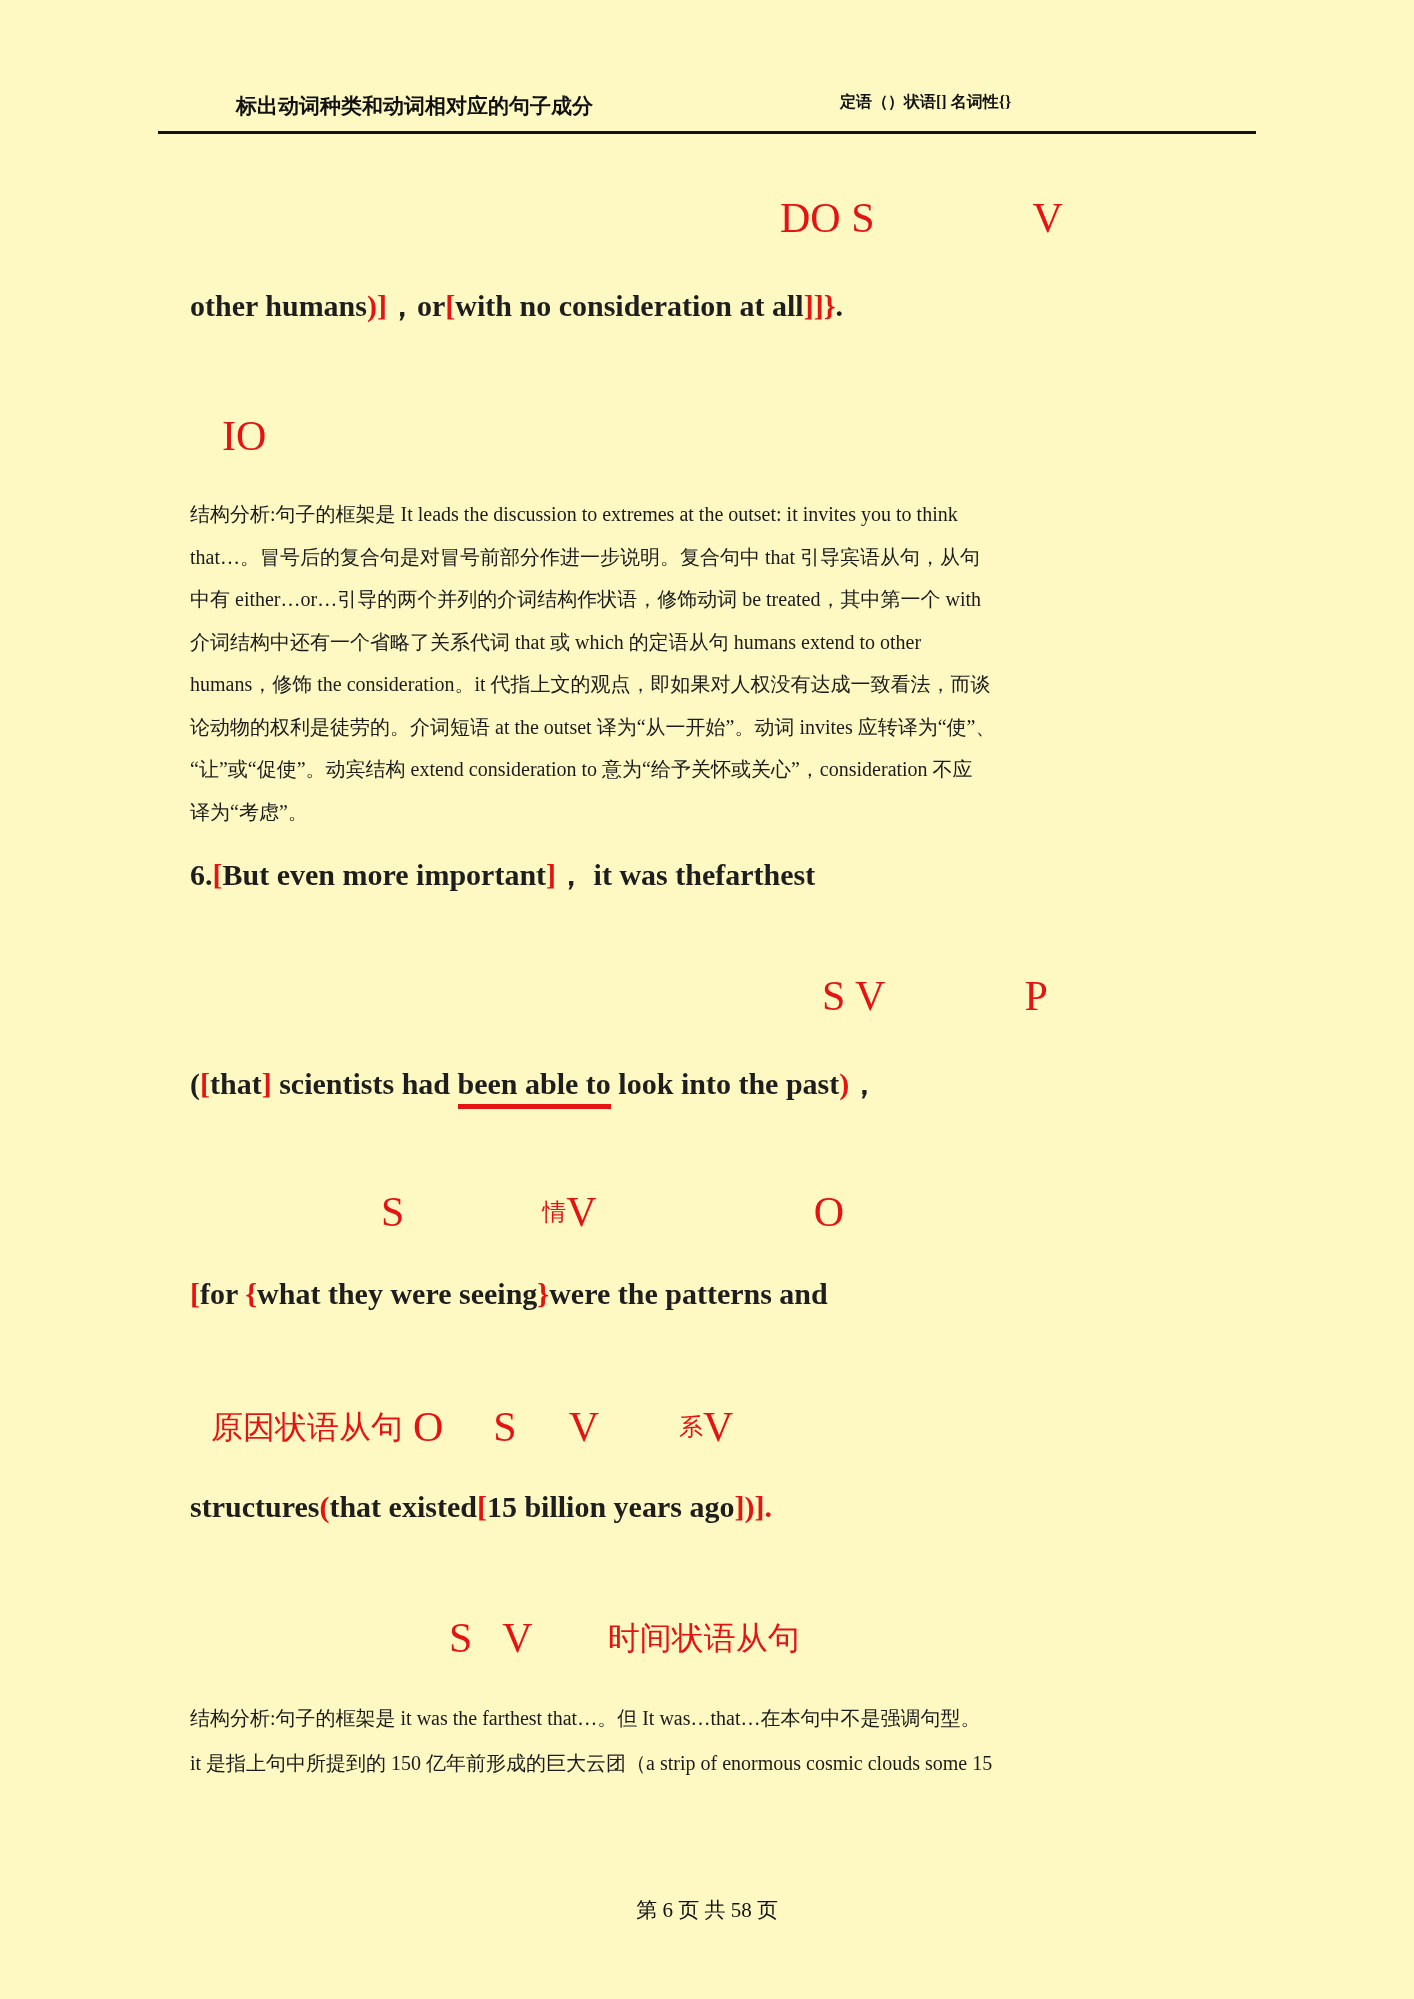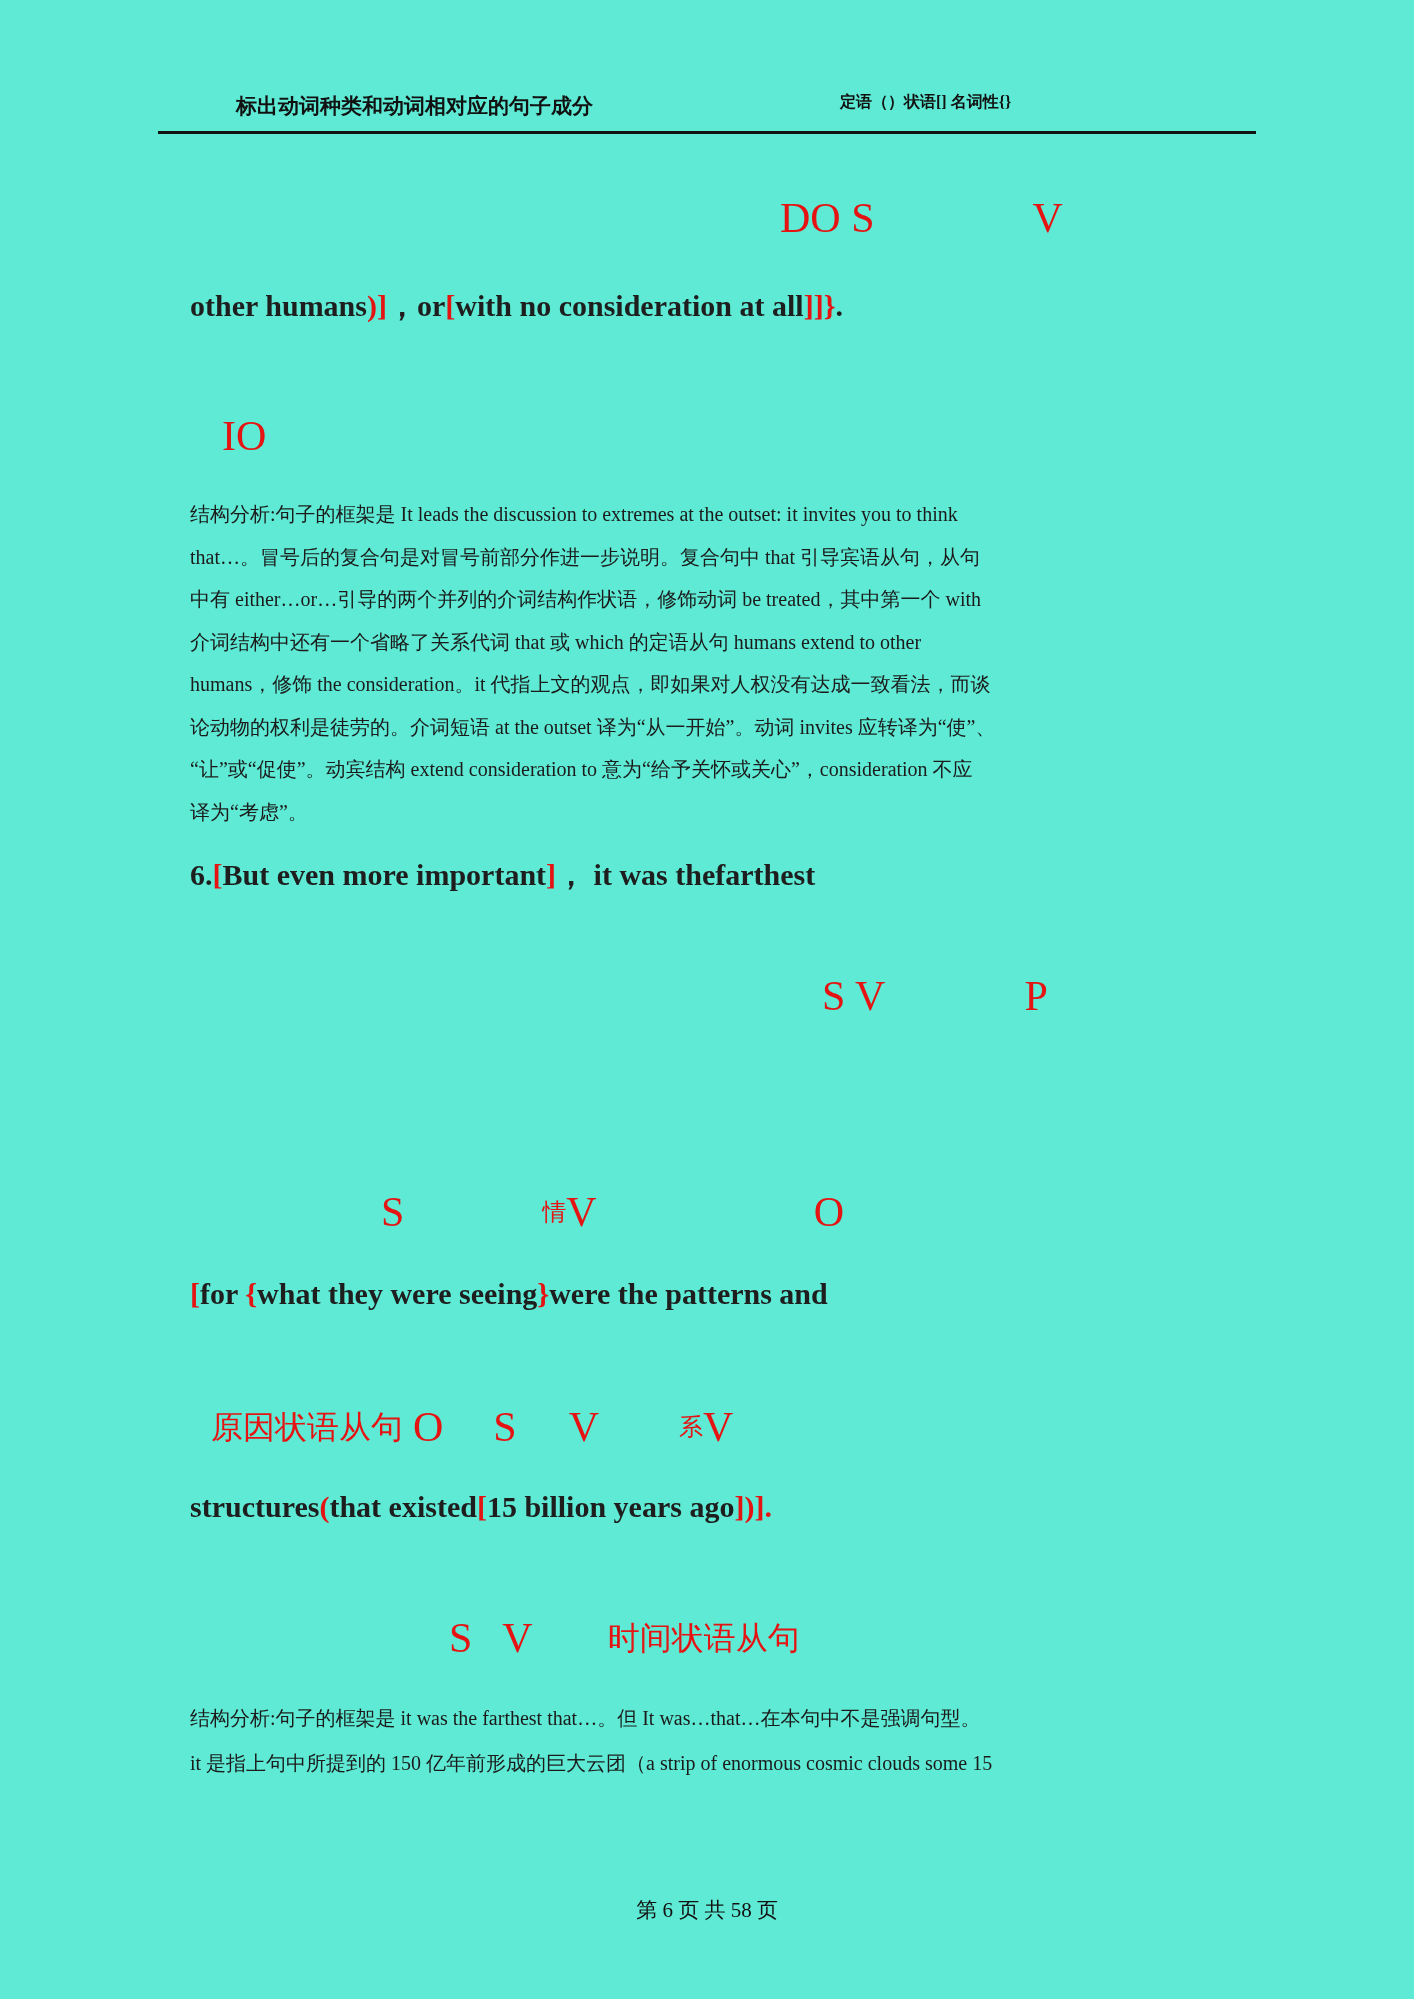--- a/index.html
+++ b/index.html
@@ -5,21 +5,21 @@
 <style>
   :root{
     --annotation-red:#e51413;
     --text-black:#1e1e1e;
   }
   html,body{margin:0;padding:0;background:#ffffff;}
   .page{
     position:relative;
     width:1414px;
     height:1999px;
-    background:#5eead4;
+    background:#fef9c3;
     overflow:hidden;
     font-family:"Liberation Serif","DejaVu Serif",serif;
     color:var(--text-black);
   }
   
   .h-left{
     position:absolute;left:236px;top:92px;
     font-size:21px;font-weight:700;color:#111;white-space:pre;
   }
   .h-right{
@@ -92,20 +92,21 @@
       <div class="ana-line">译为“考虑”。</div>
     </div>
 
   <div class="bold-line" style="top:857px;"><span>6.</span><span class="red">[</span><span>But even more important</span><span class="red">]</span><span>， </span><span>it was thefarthest</span></div>
 
   <div class="anno-row" style="top:954px;">
     <span class="letter" style="margin-left:618px;">S V</span>
     <span class="letter" style="margin-left:139px;">P</span>
   </div>
 
+  <div class="bold-line" style="top:1066px;"><span>(</span><span class="red">[</span><span>that</span><span class="red">]</span><span> scientists had </span><span class="u-red">been able to</span><span> look into the past</span><span class="red">)</span><span>，</span></div>
 
   <div class="anno-row" style="top:1170px;">
     <span class="letter" style="margin-left:177px;">S</span>
     <span class="small-cjk" style="margin-left:138px;">情</span>
     <span class="letter">V</span>
     <span class="letter" style="margin-left:217px;">O</span>
   </div>
 
   <div class="bold-line" style="top:1276px;"><span class="red">[</span><span>for </span><span class="red">{</span><span>what they were seeing</span><span class="red">}</span><span>were the patterns and</span></div>
 

